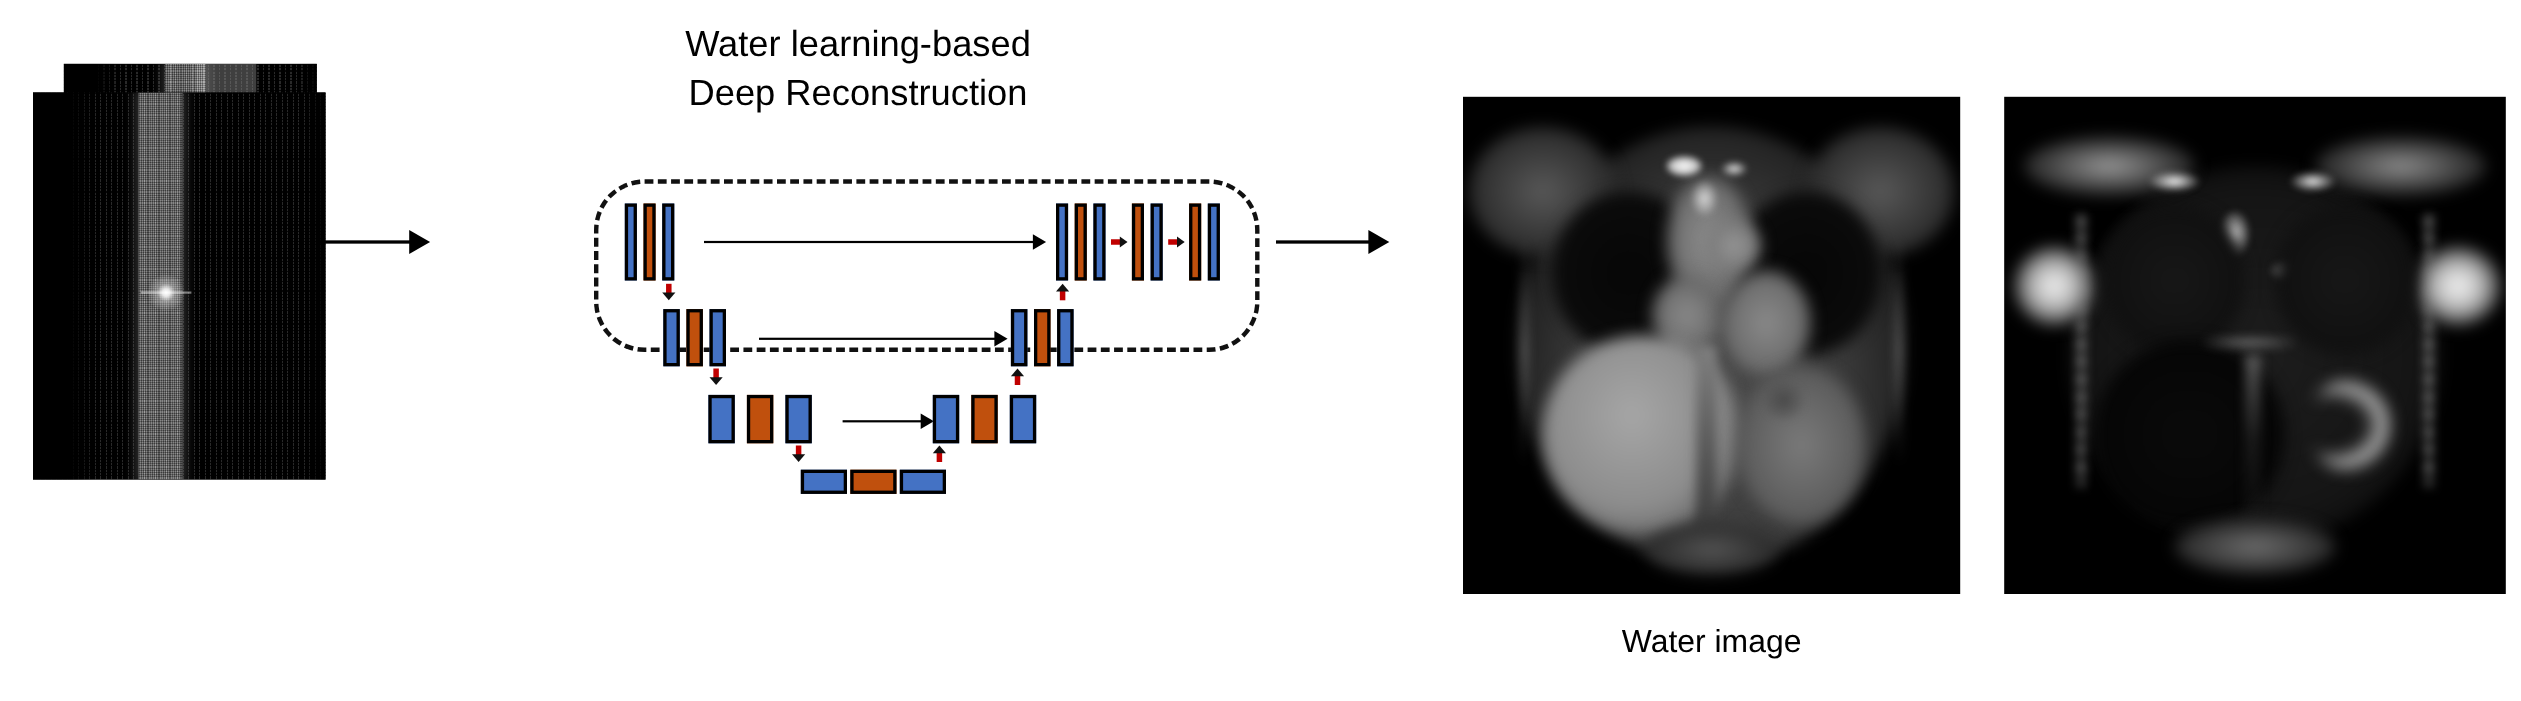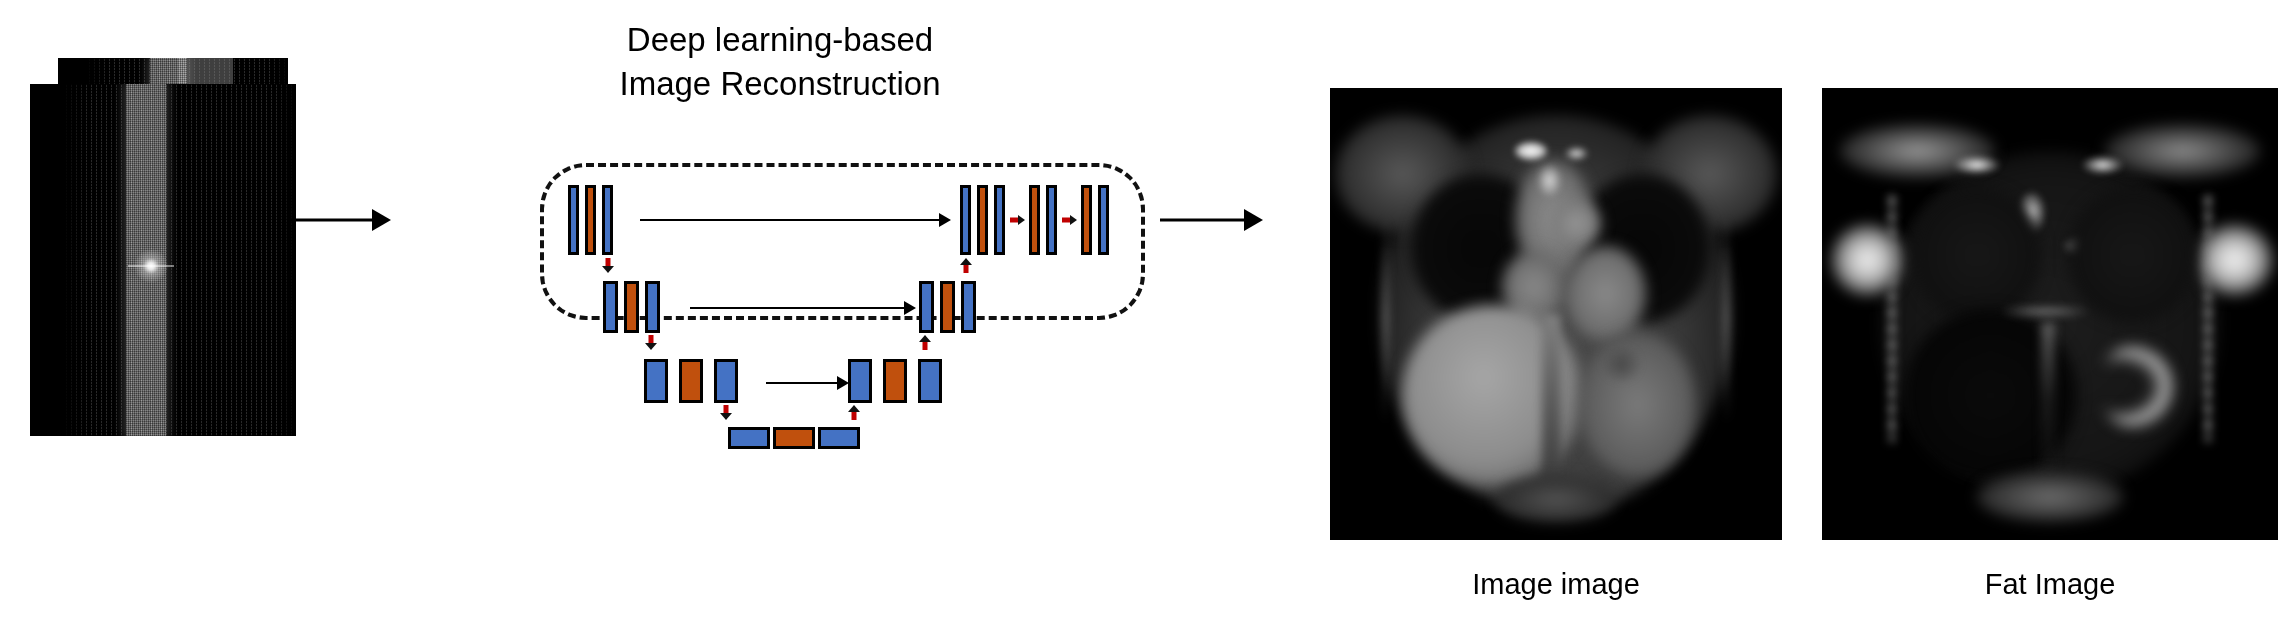--- a/index.html
+++ b/index.html
@@ -145,22 +145,22 @@
 
   </div>
 
 
   <div class="harrow" id="arrow-in">
     <div class="shaft"></div>
     <div class="head"></div>
   </div>
 
   <div id="net-title">
-    <div>Deep learning-based</div>
-    <div>Image Reconstruction</div>
+    <div>Water learning-based</div>
+    <div>Deep Reconstruction</div>
   </div>
 
   <div id="net-box">
     <div id="net-box-frame"></div>
 
     <div id="unet">
 
       <div class="blk bl" style="left:28px;top:22px;width:11px;height:70px;"></div>
       <div class="blk or" style="left:45px;top:22px;width:11px;height:70px;"></div>
       <div class="blk bl" style="left:62px;top:22px;width:11px;height:70px;"></div>
@@ -282,21 +282,21 @@
 
     <div class="lay-s" style="left:41%;top:12%;width:7%;height:4%;background:radial-gradient(ellipse,#ffffff 0%,#c9c9c9 50%,rgba(0,0,0,0) 100%);"></div>
     <div class="lay-s" style="left:52%;top:13%;width:5%;height:3%;background:radial-gradient(ellipse,#f2f2f2 0%,rgba(0,0,0,0) 80%);"></div>
     <div class="lay-s" style="left:46%;top:17%;width:5%;height:7%;background:radial-gradient(ellipse,#d8d8d8 0%,rgba(0,0,0,0) 80%);"></div>
 
     <div class="lay-h" style="left:12%;top:28%;width:3px;height:46%;background:linear-gradient(180deg,rgba(200,200,200,.0),rgba(210,210,210,.75),rgba(200,200,200,.0));"></div>
     <div class="lay-h" style="right:12%;top:28%;width:3px;height:46%;background:linear-gradient(180deg,rgba(200,200,200,.0),rgba(210,210,210,.75),rgba(200,200,200,.0));"></div>
 
     <div class="lay" style="left:37%;top:86%;width:26%;height:10%;background:radial-gradient(ellipse,#555 0%,#2a2a2a 70%,rgba(0,0,0,0) 100%);"></div>
   </div>
-  <div class="imglabel" id="water-label">Image image</div>
+  <div class="imglabel" id="water-label">Water image</div>
 
   <div class="mri" id="fat-image">
 
     <div class="lay" style="left:13%;top:14%;width:74%;height:76%;background:radial-gradient(ellipse at 50% 50%,#1d1d1d 0%,#151515 60%,#070707 85%,#000 100%);"></div>
 
     <div class="lay-h" style="left:15%;top:24%;width:4px;height:54%;background:repeating-linear-gradient(180deg,rgba(235,235,235,.9) 0 10px,rgba(90,90,90,.35) 10px 16px);"></div>
     <div class="lay-h" style="right:15%;top:24%;width:4px;height:54%;background:repeating-linear-gradient(180deg,rgba(235,235,235,.9) 0 10px,rgba(90,90,90,.35) 10px 16px);"></div>
 
     <div class="lay" style="left:2%;top:30%;width:16%;height:16%;background:radial-gradient(ellipse,#f4f4f4 0%,#b8b8b8 38%,#4a4a4a 70%,rgba(0,0,0,0) 100%);"></div>
     <div class="lay" style="right:1%;top:30%;width:17%;height:16%;background:radial-gradient(ellipse,#f6f6f6 0%,#bdbdbd 38%,#4a4a4a 70%,rgba(0,0,0,0) 100%);"></div>
@@ -313,15 +313,14 @@
     <div class="lay" style="right:18%;top:22%;width:28%;height:30%;background:radial-gradient(ellipse,#171717 0%,#101010 70%,rgba(0,0,0,0) 100%);"></div>
     <div class="lay" style="left:18%;top:49%;width:38%;height:38%;background:radial-gradient(ellipse,#0a0a0a 0%,#050505 70%,rgba(0,0,0,0) 100%);"></div>
 
     <div class="lay-h" style="left:40%;top:49%;width:18%;height:5px;background:radial-gradient(ellipse,#e8e8e8 0%,rgba(0,0,0,0) 85%);"></div>
     <div class="lay" style="left:60%;top:57%;width:17%;height:18%;background:radial-gradient(ellipse at 30% 50%,rgba(0,0,0,0) 40%,#b0b0b0 62%,#3a3a3a 85%,rgba(0,0,0,0) 100%);"></div>
 
     <div class="lay-h" style="left:48%;top:52%;width:3%;height:34%;background:linear-gradient(180deg,rgba(150,150,150,.55),rgba(60,60,60,.35),rgba(20,20,20,.2));"></div>
 
     <div class="lay" style="left:34%;top:85%;width:32%;height:11%;background:radial-gradient(ellipse,#6e6e6e 0%,#2c2c2c 65%,rgba(0,0,0,0) 100%);"></div>
   </div>
-  <div class="imglabel" id="fat-label">Fat Image</div>
 
 </div>
 
 </body></html>

